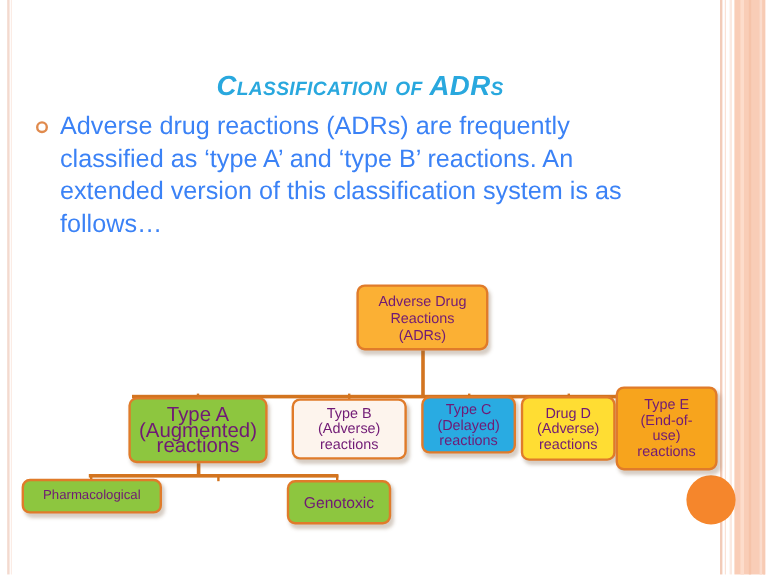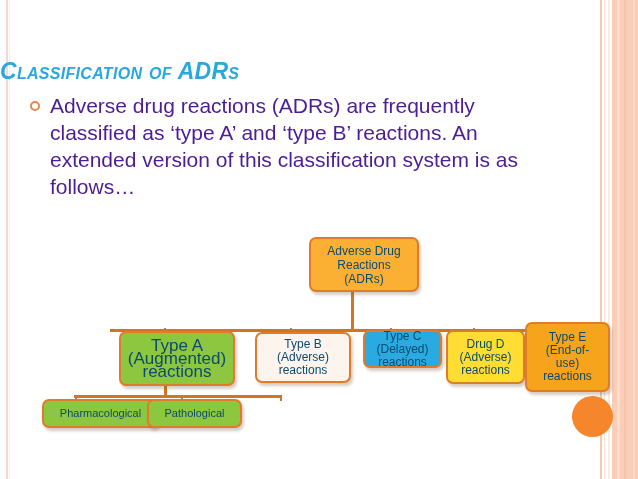--- a/index.html
+++ b/index.html
@@ -45,20 +45,21 @@
     border-radius: 50%;
     background: #f5862c;
   }
 
   
   .slide-title {
     position: absolute;
     left: 0;
     top: 58px;
     width: 600px;
+    text-align: center;
     color: #29a8de;
     font-size: 23px;
     font-weight: bold;
     font-style: italic;
     font-variant: small-caps;
     letter-spacing: 0.3px;
     white-space: nowrap;
   }
 
   
@@ -75,58 +76,57 @@
     width: 10px;
     height: 10px;
     margin-top: 9px;
     margin-right: 10px;
     border: 2px solid #e08a4d;
     border-radius: 50%;
     box-sizing: border-box;
   }
   .bullet-text {
     flex: 1 1 auto;
-    color: #4c1d95;
+    color: #3b82f6;
     font-size: 21px;
     line-height: 27px;
   }
 
   
   .diagram { position: absolute; left: 0; top: 0; width: 638px; height: 479px; }
 
   .node {
     position: absolute;
     box-sizing: border-box;
     border: 2px solid #e07b2a;
     border-radius: 7px;
-    color: #0c4a6e;
+    color: #701a75;
     display: flex;
     align-items: center;
     justify-content: center;
     text-align: center;
     line-height: 13px;
     z-index: 3;
     box-shadow: 2px 3px 3px rgba(120,90,60,0.30);
-    margin-left: 12px;
   }
 
   .node-root {
     left: 297px; top: 237px; width: 110px; height: 55px;
     background: #fbb034;
     font-size: 12px;
     line-height: 14px;
   }
 
   .node-a { left: 107px; top: 331px; width: 116px; height: 55px; background: #8dc63f; font-size: 17px; }
   .node-b { left: 243px; top: 332px; width: 96px;  height: 51px; background: #fdf4ed; font-size: 12px; }
-  .node-c { left: 351px; top: 330px; width: 79px;  height: 38px; background: #29abe2; font-size: 12px; }
+  .node-c { left: 351px; top: 330px; width: 79px;  height: 48px; background: #29abe2; font-size: 12px; }
   .node-d { left: 434px; top: 330px; width: 79px;  height: 54px; background: #ffdd33; font-size: 12px; }
   .node-e { left: 513px; top: 322px; width: 85px;  height: 70px; background: #f7a41d; font-size: 12px; align-items: center; }
 
-  .node-pharm { left: 30px;  top: 399px; width: 117px; height: 29px; background: #8dc63f; font-size: 11px; }
+  .node-pharm { left: 18px;  top: 399px; width: 117px; height: 29px; background: #8dc63f; font-size: 11px; }
   .node-path  { left: 135px; top: 399px; width: 95px;  height: 29px; background: #8dc63f; font-size: 11px; }
   .node-geno  { left: 239px; top: 400px; width: 87px;  height: 37px; background: #8dc63f; font-size: 13px; }
 
   
   .conn { position: absolute; background: #d3741f; z-index: 1; }
 
   .conn-root-stem { left: 351px; top: 292px; width: 3px;  height: 38px; }
   .conn-tier2-bar { left: 110px; top: 329px; width: 466px; height: 3px; }
 
   .conn-tier2-stub { width: 2px; height: 5px; top: 328px; }
@@ -229,17 +229,17 @@
       <span>
         <span>Type E</span><br>
         <span>(End-of-</span><br>
         <span>use)</span><br>
         <span>reactions</span>
       </span>
     </div>
 
     <div class="node node-pharm">Pharmacological</div>
 
-    <div class="node node-path">Pathological</div>
-
+
+    <div class="node node-geno">Genotoxic</div>
 
   </div>
 </div>
 
 </body></html>

